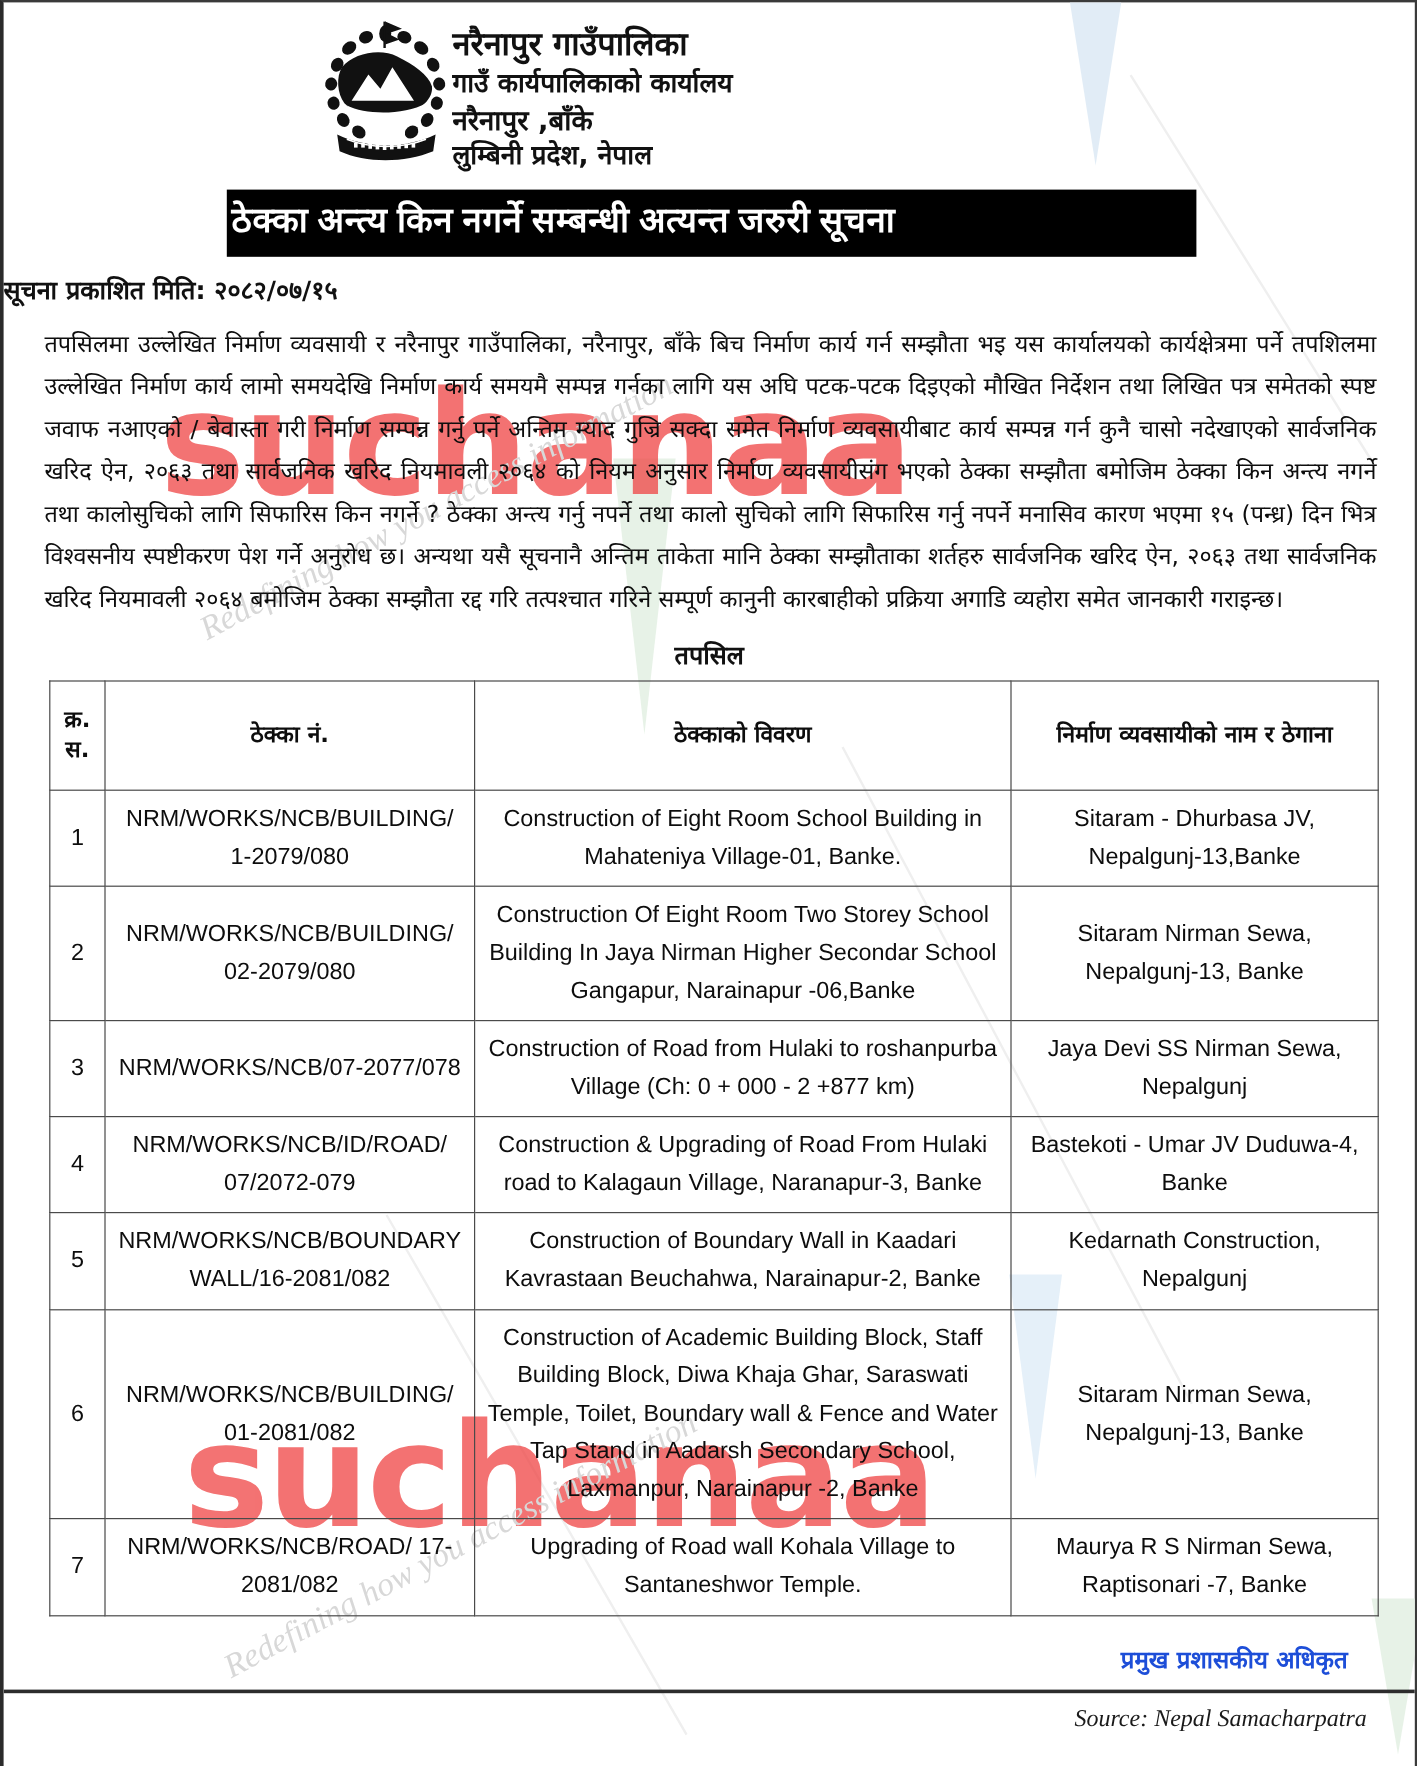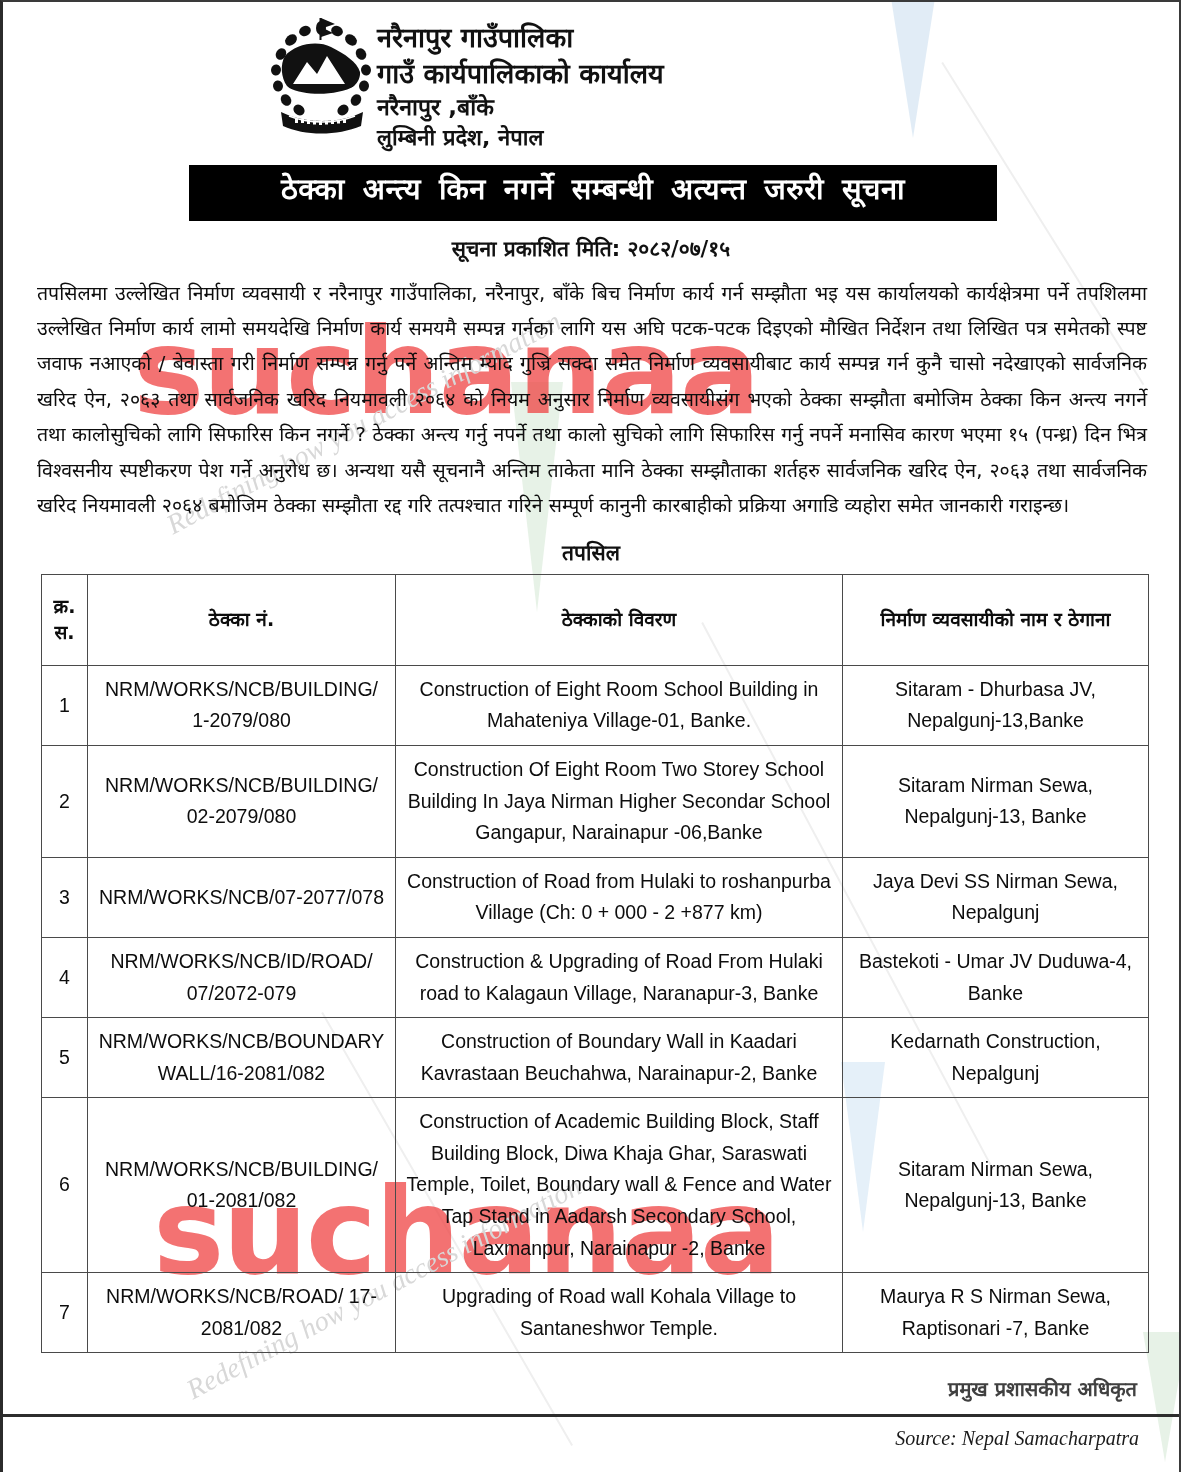--- a/index.html
+++ b/index.html
@@ -97,39 +97,38 @@
     padding-right: 210px;
     padding-top: 4px;
   }
   .org-lines div {
     font-family: "DejaVu Sans", sans-serif;
     font-weight: 700;
     color: #111;
     line-height: 1.34;
   }
   .org-1 { font-size: 27px; }
-  .org-2 { font-size: 27px; }
+  .org-2 { font-size: 22px; }
   .org-3 { font-size: 23px; }
   .org-4 { font-size: 22px; }
 
   .title-bar {
     margin: 12px 182px 0 186px;
     background: #000000;
     color: #ffffff;
-    text-align: center;
-    font-family: Liberation Mono, monospace;
+    font-family: Liberation Serif, serif;
     font-weight: 700;
     font-size: 29px;
     letter-spacing: .5px;
     padding: 11px 4px 13px 4px;
     line-height: 1.1;
   }
 
   .pub-date {
-    text-align: center;
+    text-align: left;
     margin-top: 13px;
     font-family: "DejaVu Sans", sans-serif;
     font-weight: 700;
     font-size: 21px;
     color: #111;
   }
 
   .body-text {
     margin: 14px 32px 0 34px;
     font-family: "DejaVu Sans", sans-serif;
@@ -176,25 +175,25 @@
     line-height: 1.62;
   }
   td.c-sn { font-size: 21px; }
   col.w1 { width: 46px; }
   col.w2 { width: 308px; }
   col.w3 { width: 447px; }
   col.w4 { width: 306px; }
 
   .sign {
     text-align: right;
-    margin: 22px 42px 0 0;
+    margin: 22px 56px 0 0;
     font-family: "DejaVu Sans", sans-serif;
     font-weight: 700;
     font-size: 20px;
-    color: #404040;
+    color: #1d4ed8;
     padding-left: 11px;
   }
 
   .rule {
     margin: 12px 0 0 0;
     border-top: 3px solid #2d2d2d;
     width: 100%;
   }
 
   .source {

